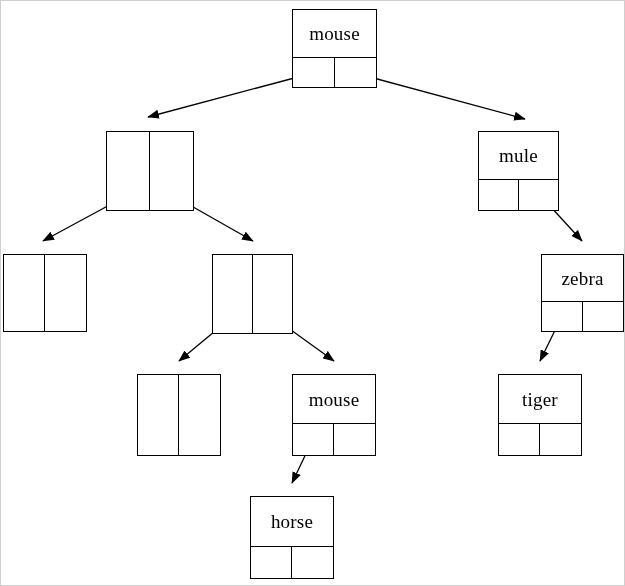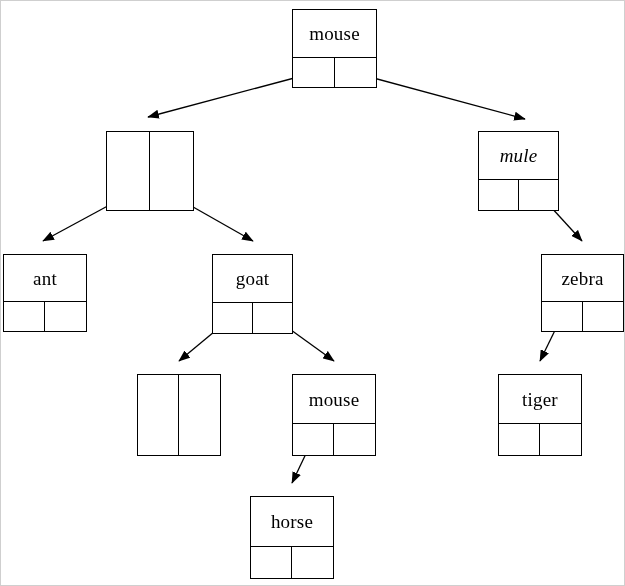--- a/index.html
+++ b/index.html
@@ -90,35 +90,33 @@
           <div class="ptr right"></div>
         </div>
       </div>
       <div class="node" style="left: 105px; top: 130px; width: 88px; height: 80px;">
         <div class="node-ptrs">
           <div class="ptr left"></div>
           <div class="ptr right"></div>
         </div>
       </div>
       <div class="node" style="left: 477px; top: 130px; width: 81px; height: 80px;">
-        <div class="node-label" style="height: 48px; font-style: italic;">mule</div>
+        <div class="node-label" style="height: 48px;">mule</div>
         <div class="node-ptrs">
           <div class="ptr left"></div>
           <div class="ptr right"></div>
         </div>
       </div>
       <div class="node" style="left: 2px; top: 253px; width: 84px; height: 78px;">
-        <div class="node-label" style="height: 47px;">ant</div>
         <div class="node-ptrs">
           <div class="ptr left"></div>
           <div class="ptr right"></div>
         </div>
       </div>
       <div class="node" style="left: 211px; top: 253px; width: 81px; height: 80px;">
-        <div class="node-label" style="height: 48px;">goat</div>
         <div class="node-ptrs">
           <div class="ptr left"></div>
           <div class="ptr right"></div>
         </div>
       </div>
       <div class="node" style="left: 540px; top: 253px; width: 83px; height: 78px;">
         <div class="node-label" style="height: 47px;">zebra</div>
         <div class="node-ptrs">
           <div class="ptr left"></div>
           <div class="ptr right"></div>

